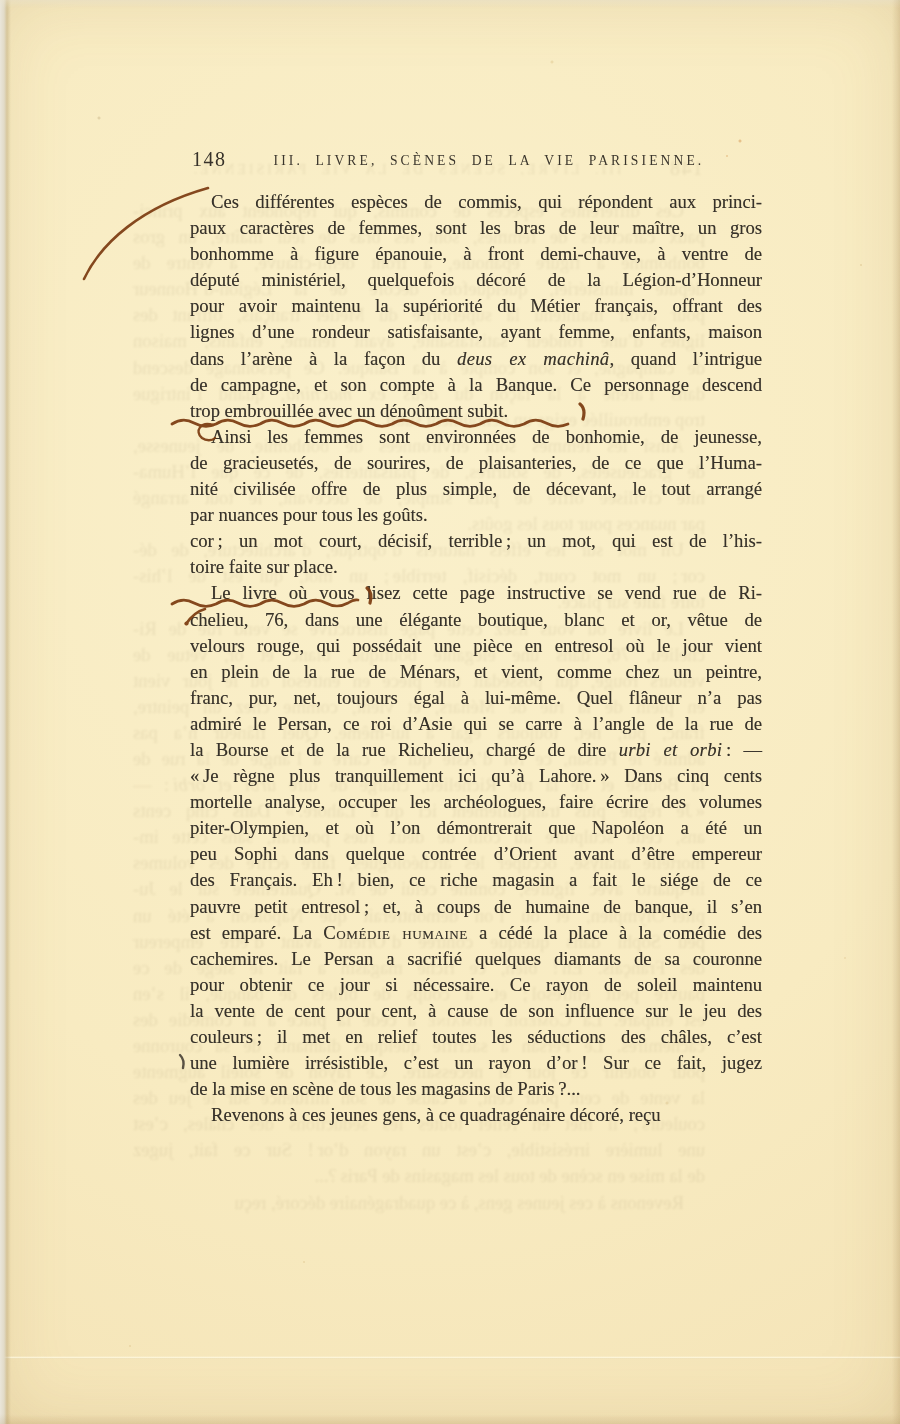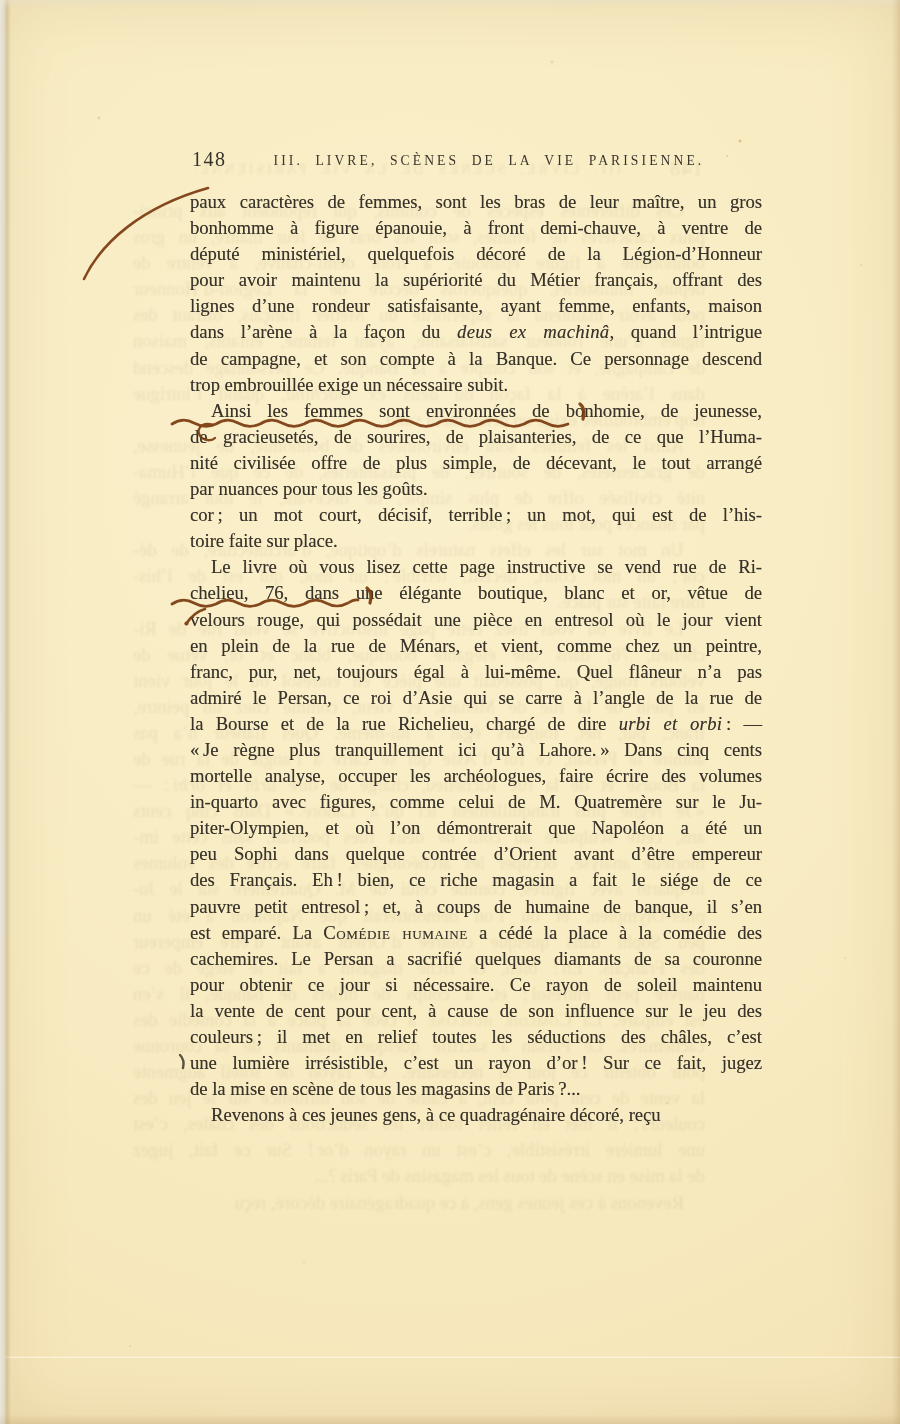--- a/index.html
+++ b/index.html
@@ -106,44 +106,44 @@
         </div>
   </div>
     </div>
 
   <div class="print" id="print">
     <div class="header">
       <span class="pnum">148</span>
       <span class="rtitle">III. LIVRE, SCÈNES DE LA VIE PARISIENNE.</span>
     </div>
     <div class="textblock">
+        <div class="tline ind"><span>Ces différentes espèces de commis, qui répondent aux princi-</span></div>
         <div class="tline"><span>paux caractères de femmes, sont les bras de leur maître, un gros</span></div>
         <div class="tline"><span>bonhomme à figure épanouie, à front demi-chauve, à ventre de</span></div>
         <div class="tline"><span>député ministériel, quelquefois décoré de la Légion-d’Honneur</span></div>
         <div class="tline"><span>pour avoir maintenu la supériorité du Métier français, offrant des</span></div>
         <div class="tline"><span>lignes d’une rondeur satisfaisante, ayant femme, enfants, maison</span></div>
         <div class="tline"><span>dans l’arène à la façon du </span><span class="it">deus ex machinâ</span><span>, quand l’intrigue</span></div>
         <div class="tline"><span>de campagne, et son compte à la Banque. Ce personnage descend</span></div>
-        <div class="tline nj"><span>trop embrouillée exige un nécessaire subit.</span></div>
+        <div class="tline nj"><span>trop embrouillée avec un dénoûment subit.</span></div>
         <div class="tline ind"><span>Ainsi les femmes sont environnées de bonhomie, de jeunesse,</span></div>
         <div class="tline"><span>de gracieusetés, de sourires, de plaisanteries, de ce que l’Huma-</span></div>
         <div class="tline"><span>nité civilisée offre de plus simple, de décevant, le tout arrangé</span></div>
         <div class="tline nj"><span>par nuances pour tous les goûts.</span></div>
         <div class="tline"><span>cor ; un mot court, décisif, terrible ; un mot, qui est de l’his-</span></div>
         <div class="tline nj"><span>toire faite sur place.</span></div>
         <div class="tline ind"><span>Le livre où vous lisez cette page instructive se vend rue de Ri-</span></div>
         <div class="tline"><span>chelieu, 76, dans une élégante boutique, blanc et or, vêtue de</span></div>
         <div class="tline"><span>velours rouge, qui possédait une pièce en entresol où le jour vient</span></div>
         <div class="tline"><span>en plein de la rue de Ménars, et vient, comme chez un peintre,</span></div>
         <div class="tline"><span>franc, pur, net, toujours égal à lui-même. Quel flâneur n’a pas</span></div>
         <div class="tline"><span>admiré le Persan, ce roi d’Asie qui se carre à l’angle de la rue de</span></div>
         <div class="tline"><span>la Bourse et de la rue Richelieu, chargé de dire </span><span class="it">urbi et orbi</span><span> : —</span></div>
         <div class="tline"><span>« Je règne plus tranquillement ici qu’à Lahore. » Dans cinq cents</span></div>
         <div class="tline"><span>mortelle analyse, occuper les archéologues, faire écrire des volumes</span></div>
-        <div class="tline"><span>in-quarto avec figures, comme celui de M. Quatremère sur le Ju-</span></div>
         <div class="tline"><span>piter-Olympien, et où l’on démontrerait que Napoléon a été un</span></div>
         <div class="tline"><span>peu Sophi dans quelque contrée d’Orient avant d’être empereur</span></div>
         <div class="tline"><span>des Français. Eh ! bien, ce riche magasin a fait le siége de ce</span></div>
         <div class="tline"><span>pauvre petit entresol ; et, à coups de humaine de banque, il s’en</span></div>
         <div class="tline"><span>est emparé. La </span><span class="sc">Comédie humaine</span><span> a cédé la place à la comédie des</span></div>
         <div class="tline"><span>cachemires. Le Persan a sacrifié quelques diamants de sa couronne</span></div>
         <div class="tline"><span>pour obtenir ce jour si nécessaire. Ce rayon de soleil maintenu</span></div>
         <div class="tline"><span>la vente de cent pour cent, à cause de son influence sur le jeu des</span></div>
         <div class="tline"><span>couleurs ; il met en relief toutes les séductions des châles, c’est</span></div>
         <div class="tline"><span>une lumière irrésistible, c’est un rayon d’or ! Sur ce fait, jugez</span></div>

